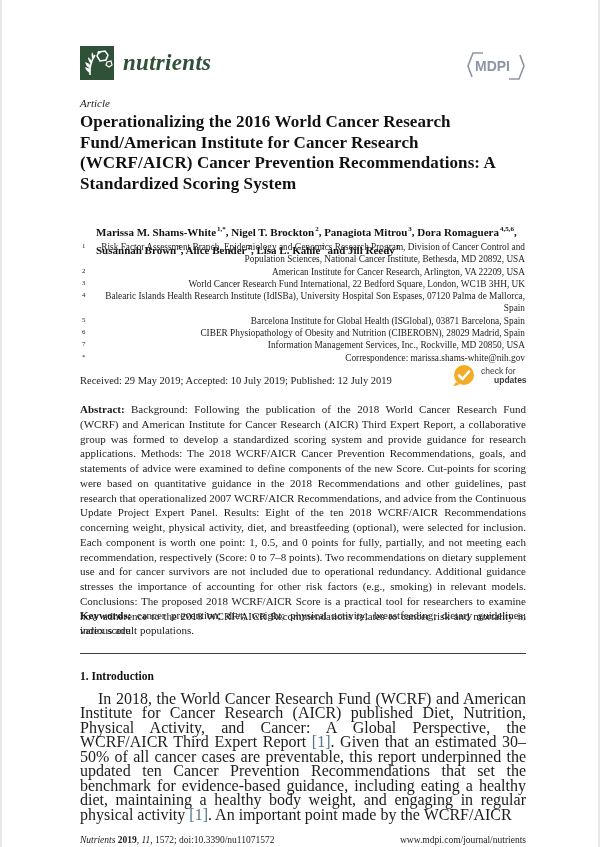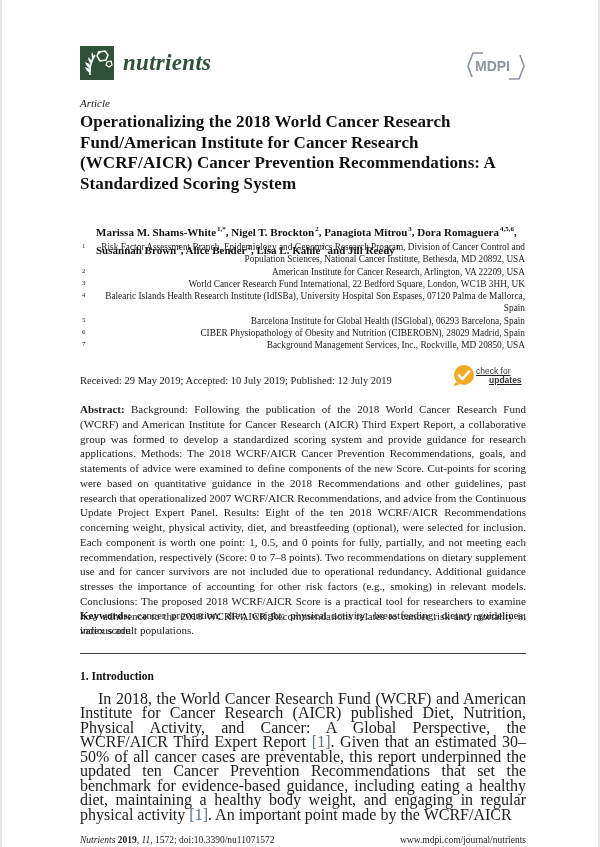--- a/index.html
+++ b/index.html
@@ -38,21 +38,21 @@
   .authors sup{font-size:7px;font-weight:bold;margin-left:1px;}
   .affs{left:78px;top:241px;width:445px;font-size:9.3px;line-height:12.3px;color:#222;}
   .aff{position:relative;padding-left:17px;text-align:right;}
   .aff .mark{
     position:absolute;left:2px;top:-1px;font-size:6.8px;
   }
   .dates{left:78px;top:375px;width:380px;font-size:10.5px;color:#222;}
 
   
   .badge{right:66px;top:364px;width:80px;height:30px;cursor:pointer;}
-  .badge-inner{display:flex;align-items:center;text-decoration:underline;}
+  .badge-inner{display:flex;align-items:center;gap:5px;}
   .badge-text{font-family:"Liberation Sans","DejaVu Sans",sans-serif;
     font-size:8.5px;line-height:9.5px;color:#3a3a3a;}
   .badge-text .b2{font-weight:bold;margin-left:13px;}
 
   
   .abstract{
     left:78px;top:402px;width:446px;
     font-size:11px;line-height:14.75px;text-align:justify;color:#1c1c1c;
   }
   .abstract .lbl{font-weight:bold;}
@@ -99,34 +99,35 @@
       <span class="brand-name">nutrients</span>
     </div>
     <svg class="mdpi" viewBox="0 0 58 32">
       <polyline points="16,3 6,3 1,16 5,27" fill="none" stroke="#8d95a5" stroke-width="1.6"></polyline>
       <polyline points="42,29 52,29 57,16 53,5" fill="none" stroke="#8d95a5" stroke-width="1.6"></polyline>
       <text x="8" y="21" font-family="Liberation Sans, sans-serif" font-size="14" font-weight="bold" fill="#8d95a5">MDPI</text>
     </svg>
   </div>
 
   <div class="abs article-label">Article</div>
-  <h1 class="abs title" style="margin:0">Operationalizing the 2018 World Cancer Research Fund/American Institute for Cancer Research (WCRF/AICR) Cancer Prevention Recommendations: A Standardized Scoring System</h1>
+  <h1 class="abs title" style="margin:0">Operationalizing the 2016 World Cancer Research Fund/American Institute for Cancer Research (WCRF/AICR) Cancer Prevention Recommendations: A Standardized Scoring System</h1>
 
   <p class="abs authors" style="margin:16px">
     <span><span>Marissa M. Shams-White</span><sup>1,*</sup><span>, </span></span><span><span>Nigel T. Brockton</span><sup>2</sup><span>, </span></span><span><span>Panagiota Mitrou</span><sup>3</sup><span>, </span></span><span><span>Dora Romaguera</span><sup>4,5,6</sup><span>, </span></span><span><span>Susannah Brown</span><sup>3</sup><span>, </span></span><span><span>Alice Bender</span><sup>2</sup><span>, </span></span><span><span>Lisa L. Kahle</span><sup>7</sup><span> and </span></span><span><span>Jill Reedy</span><sup>1</sup><span></span></span>
   </p>
 
   <div class="abs affs">
     <div class="aff"><span class="mark">1</span><span>Risk Factor Assessment Branch, Epidemiology and Genomics Research Program, Division of Cancer Control and Population Sciences, National Cancer Institute, Bethesda, MD 20892, USA</span></div>
     <div class="aff"><span class="mark">2</span><span>American Institute for Cancer Research, Arlington, VA 22209, USA</span></div>
     <div class="aff"><span class="mark">3</span><span>World Cancer Research Fund International, 22 Bedford Square, London, WC1B 3HH, UK</span></div>
     <div class="aff"><span class="mark">4</span><span>Balearic Islands Health Research Institute (IdISBa), University Hospital Son Espases, 07120 Palma de Mallorca, Spain</span></div>
-    <div class="aff"><span class="mark">5</span><span>Barcelona Institute for Global Health (ISGlobal), 06293 Barcelona, Spain</span></div>
+    <div class="aff"><span class="mark">5</span><span>Barcelona Institute for Global Health (ISGlobal), 03871 Barcelona, Spain</span></div>
     <div class="aff"><span class="mark">6</span><span>CIBER Physiopathology of Obesity and Nutrition (CIBEROBN), 28029 Madrid, Spain</span></div>
-    <div class="aff"><span class="mark">7</span><span>Background Management Services, Inc., Rockville, MD 20850, USA</span></div>
+    <div class="aff"><span class="mark">7</span><span>Information Management Services, Inc., Rockville, MD 20850, USA</span></div>
+    <div class="aff"><span class="mark">*</span><span>Correspondence: marissa.shams-white@nih.gov</span></div>
   </div>
 
   <div class="abs dates">Received: 29 May 2019; Accepted: 10 July 2019; Published: 12 July 2019</div>
 
   <div class="abs badge">
     <div class="badge-inner">
       <svg width="24" height="24" viewBox="0 0 24 24">
         <circle cx="12" cy="11" r="10" fill="#f2ab27"></circle>
         <path d="M4,18 Q2,21 1,22 Q5,22 8,20 Z" fill="#f2ab27"></path>
         <path d="M7,11.5 L10.5,15 L17,7.5" fill="none" stroke="#ffffff" stroke-width="2.6" stroke-linecap="round" stroke-linejoin="round"></path>

